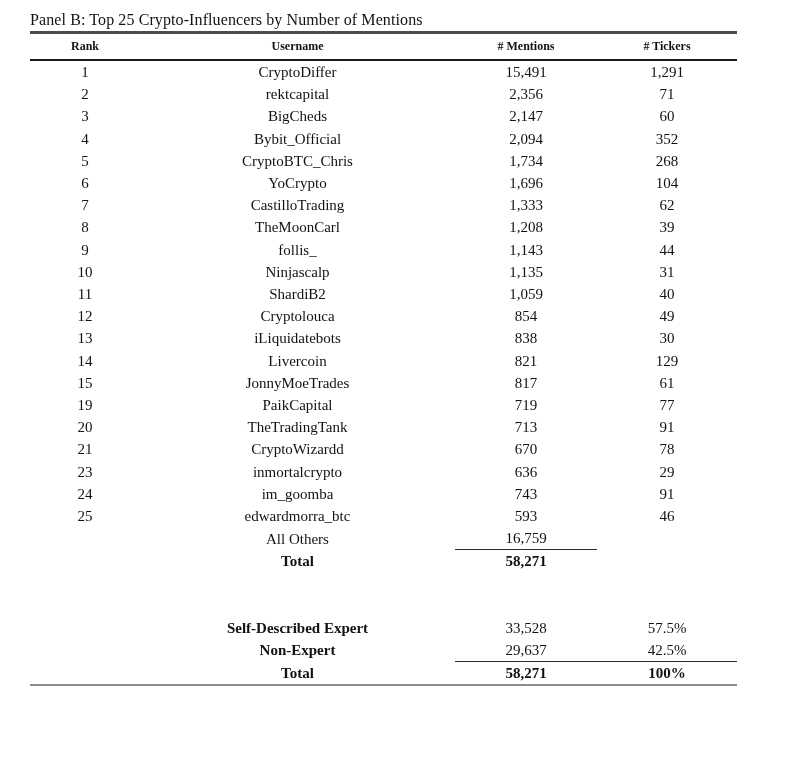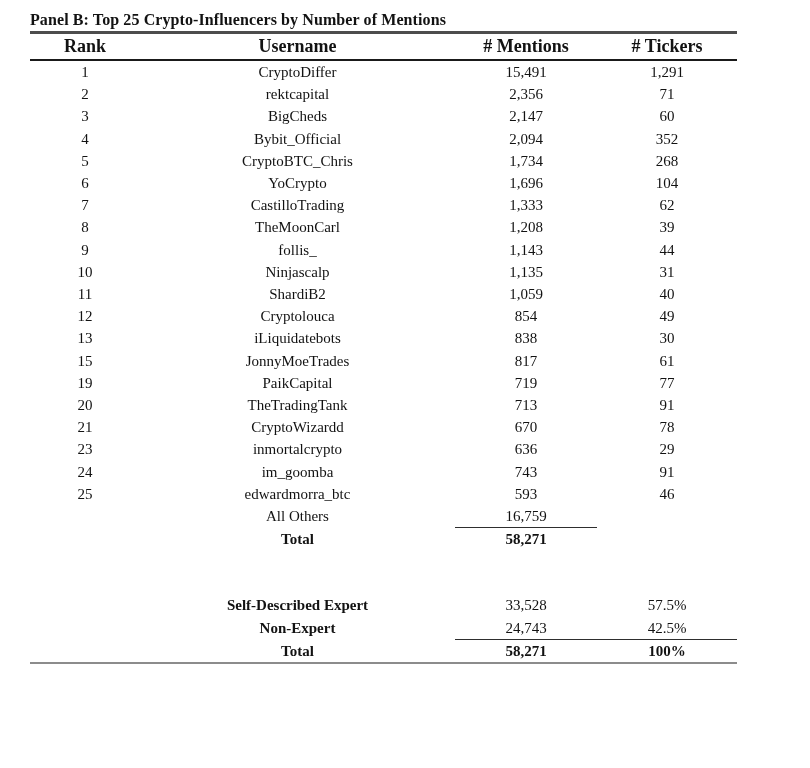--- a/index.html
+++ b/index.html
@@ -17,21 +17,21 @@
   .page {
     position: relative;
     width: 810px;
     height: 768px;
     background: #ffffff;
   }
   .panel-title {
     margin: 10px 0 0 30px;
     width: 707px;
     font-size: 16px;
-    font-weight: bold;
+    font-weight: normal;
     line-height: 19px;
     padding-bottom: 2px;
     border-bottom: 3px solid #4d4d4d;
     letter-spacing: 0.1px;
   }
   table.tbl {
     margin-left: 30px;
     width: 707px;
     border-collapse: collapse;
     table-layout: fixed;
@@ -44,21 +44,21 @@
     padding: 0;
     text-align: center;
     vertical-align: middle;
     font-size: 15px;
     height: 22.2px;
     line-height: 22.2px;
     white-space: nowrap;
   }
   .tbl thead th {
     font-weight: bold;
-    font-size: 18px;
+    font-size: 12px;
     height: 25px;
     border-bottom: 2px solid #1a1a1a;
   }
   .bold { font-weight: bold; }
   td.u-line { border-bottom: 1.5px solid #2e2e2e; }
   tr.spacer td { height: 44px; line-height: 44px; }
   tr.last td { border-bottom: 2.5px solid #8c8c8c; }
 </style>
 </head>
 <body>
@@ -156,20 +156,26 @@
           <td>854</td>
           <td>49</td>
         </tr>
         <tr>
           <td>13</td>
           <td>iLiquidatebots</td>
           <td>838</td>
           <td>30</td>
         </tr>
         <tr>
+          <td>14</td>
+          <td>Livercoin</td>
+          <td>821</td>
+          <td>129</td>
+        </tr>
+        <tr>
           <td>15</td>
           <td>JonnyMoeTrades</td>
           <td>817</td>
           <td>61</td>
         </tr>
         <tr>
           <td>19</td>
           <td>PaikCapital</td>
           <td>719</td>
           <td>77</td>
@@ -226,21 +232,21 @@
 
       <tr>
         <td></td>
         <td class="bold">Self-Described Expert</td>
         <td>33,528</td>
         <td>57.5%</td>
       </tr>
       <tr>
         <td></td>
         <td class="bold">Non-Expert</td>
-        <td class="u-line">24,743</td>
+        <td class="u-line">29,637</td>
         <td class="u-line">42.5%</td>
       </tr>
       <tr class="bold last">
         <td></td>
         <td>Total</td>
         <td>58,271</td>
         <td>100%</td>
       </tr>
     </tbody>
   </table>

